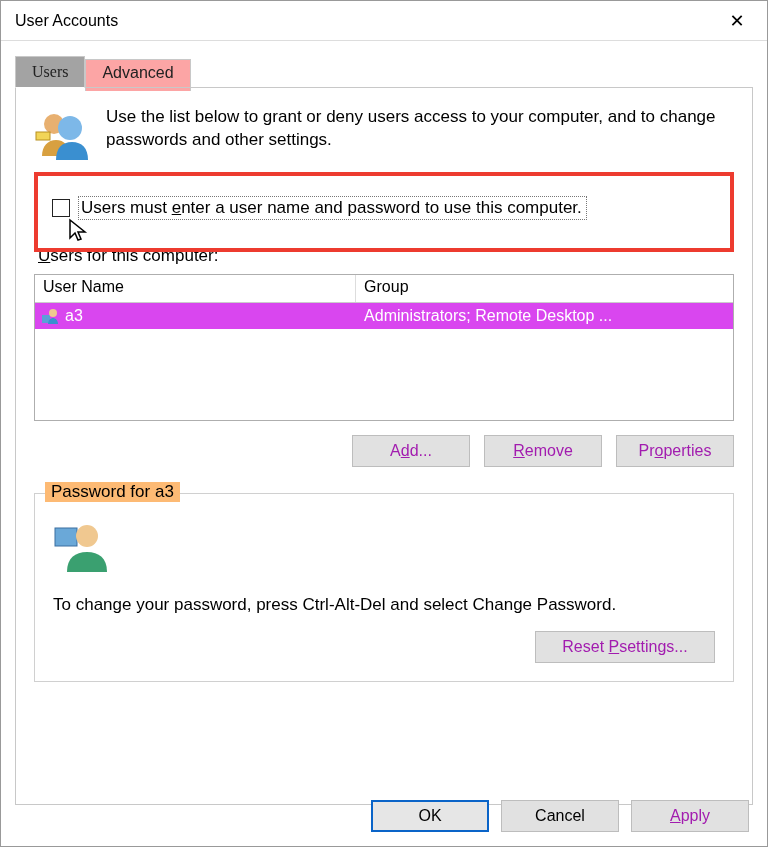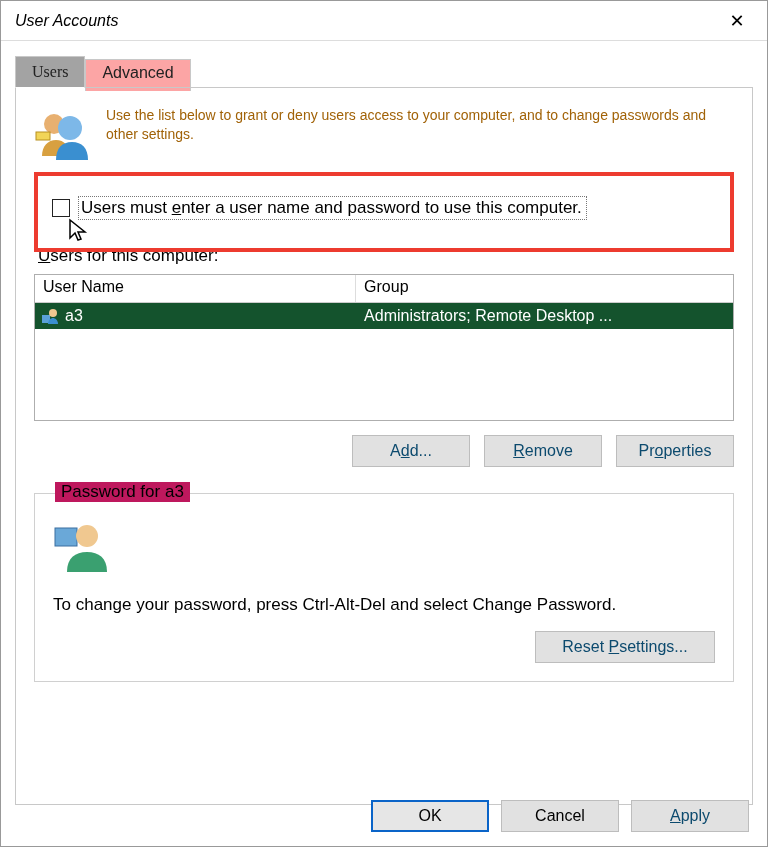--- a/index.html
+++ b/index.html
@@ -25,21 +25,20 @@
       height: 40px;
       display: flex;
       align-items: center;
       justify-content: space-between;
       padding: 0 10px 0 14px;
       border-bottom: 1px solid #ddd;
     }
     .titlebar .title {
       font-size: 16px;
       color: #000;
-      font-style: italic;
     }
     .close-btn {
       width: 40px;
       height: 30px;
       display: flex;
       align-items: center;
       justify-content: center;
       cursor: pointer;
     }
     .close-x {
@@ -87,22 +86,22 @@
     .intro-row {
       display: flex;
       gap: 16px;
       align-items: flex-start;
     }
     .users-icon {
       flex: 0 0 56px;
       height: 56px;
     }
     .intro-text {
-      font-size: 14px;
-      color: #a16207;
+      font-size: 17px;
+      color: #000000;
       line-height: 1.35;
     }
     .highlight-box {
       border: 4px solid #ed3b2f;
       margin-top: 10px;
       padding: 20px 14px 28px 14px;
       position: relative;
     }
     .check-row {
       display: flex;
@@ -155,21 +154,21 @@
       border-right: 1px solid #ddd;
       padding: 3px 8px;
       font-size: 16px;
       color: #000;
     }
     .col.cname { flex: 0 0 46%; }
     .col.cgroup { flex: 1; border-right: none;}
     .list-row {
       display: flex;
       align-items: center;
-      background: #14532d;
+      background: #d946ef;
       color: #fff;
       height: 26px;
       font-size: 16px;
     }
     .list-row .lc-name {
       flex: 0 0 46%;
       padding-left: 6px;
       display: flex;
       align-items: center;
       gap: 6px;
@@ -188,38 +187,38 @@
       gap: 14px;
       justify-content: flex-end;
       margin-top: 14px;
     }
     .btn {
       min-width: 118px;
       height: 32px;
       background: #e1e1e1;
       border: 1px solid #bdbdbd;
       font-size: 16px;
-      color: #0c4a6e;
+      color: #a21caf;
       cursor: pointer;
       padding: 0 12px;
     }
     .btn .ul {
       text-decoration: underline;
     }
     .group-box {
       margin-top: 26px;
       border: 1px solid #d0d0d0;
       padding: 18px 18px 18px 18px;
       position: relative;
     }
     .group-legend {
       position: absolute;
       top: -12px;
-      left: 20px;
-      background: #be185d;
+      left: 10px;
+      background: #fdba74;
       padding: 0 6px;
       font-size: 17px;
       color: #000;
     }
     .pwd-row {
       display: flex;
       gap: 20px;
       align-items: flex-start;
       margin-top: 6px;
       flex-direction: column;

